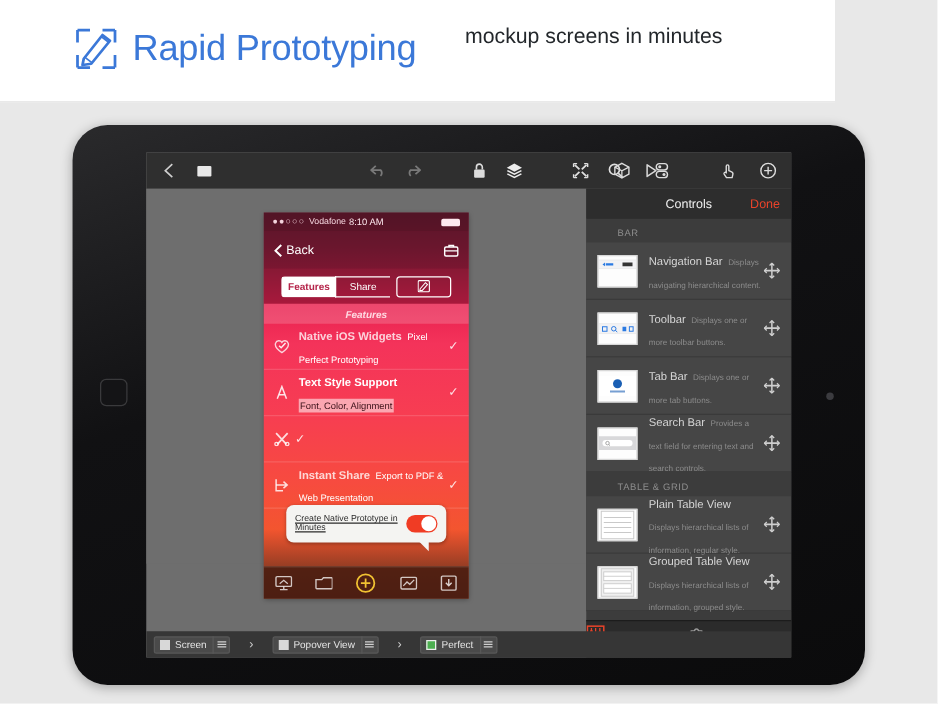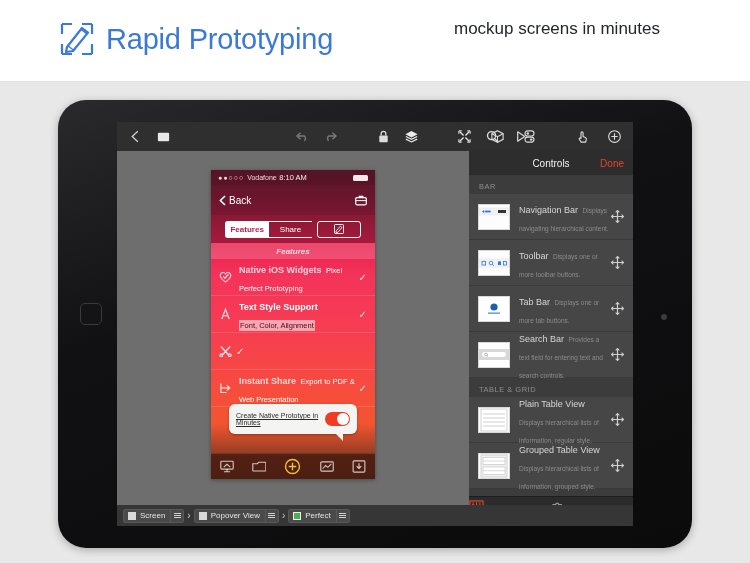--- a/index.html
+++ b/index.html
@@ -6,21 +6,21 @@
   html, body {
     width: 750px; height: 563px;
     font-family: "Liberation Sans", sans-serif;
     background: #ffffff;
     overflow: hidden;
   }
   .page { position: relative; width: 750px; height: 563px; background: #e8e8e8; }
 
   
   .banner {
-    position: absolute; left: 0; top: 0; width: 750px; height: 82px;
+    position: absolute; left: 0; top: 0; width: 668px; height: 82px;
     background: #ffffff;
     border-bottom: 1px solid #e2e2e2;
   }
   .brand {
     position: absolute; left: 58px; top: 20px;
     display: flex; align-items: center; gap: 10px;
   }
   .brand-icon { width: 38px; height: 38px; position: relative; flex: 0 0 auto; }
   .brand-title {
     font-size: 29px; color: #3b78d8; letter-spacing: -0.2px;
@@ -67,21 +67,21 @@
   .tbico { width: 15px; height: 15px; display: block; }
   .dim { opacity: 0.42; }
 
   
   .canvas {
     position: absolute; left: 0; top: 29px; width: 352px; height: 300px;
     background: #6e6e6e;
   }
   .statusbar-strip {
     position: absolute; left: 0; bottom: 0; width: 516px; height: 21px;
-    background: #363636; display: flex; align-items: center; padding-left: 6px; gap: 0; text-align: center;
+    background: #363636; display: flex; align-items: center; padding-left: 6px; gap: 12px; text-align: center;
   }
   .crumb {
     display: flex; align-items: center; height: 14px;
     background: #4a4a4a; border: 1px solid #585858; border-radius: 2px;
   }
   .crumb-sw { width: 8px; height: 8px; background: #d8d8d8; margin: 0 4px; }
   .crumb-sw.green { background: #4caf50; border: 1px solid #eee; }
   .crumb-label { color: #e4e4e4; font-size: 8px; padding-right: 5px; white-space: nowrap; }
   .crumb-menu {
     width: 13px; height: 14px; border-left: 1px solid #585858;
@@ -170,21 +170,21 @@
     background: #3c3c3c; display: flex; flex-direction: column; justify-content: center;
   }
   .panel-hdr {
     height: 24px; background: #2d2d2d; position: relative;
     display: flex; align-items: center; justify-content: center;
   }
   .panel-title { color: #f0f0f0; font-size: 10px; }
   .panel-done { position: absolute; right: 9px; color: #e8432a; font-size: 10px; }
   .panel-body { flex: 1; overflow: hidden; }
   .sec-hdr {
-    height: 19px; display: flex; align-items: flex-end; padding: 0 0 3px 10px;
+    height: 19px; display: flex; align-items: flex-end; padding: 0 0 3px 25px;
     color: #8e8e8e; font-size: 7.5px; letter-spacing: 0.5px;
     background: #3c3c3c;
   }
   .ctl-row {
     height: 46px; display: flex; align-items: center; padding: 0 8px 0 9px;
     background: #464646; border-bottom: 1px solid #3a3a3a;
   }
   .ctl-thumb {
     width: 32px; height: 26px; background: #fdfdfd; flex: 0 0 auto;
     border: 1px solid #d8d8d8; position: relative; overflow: hidden;

